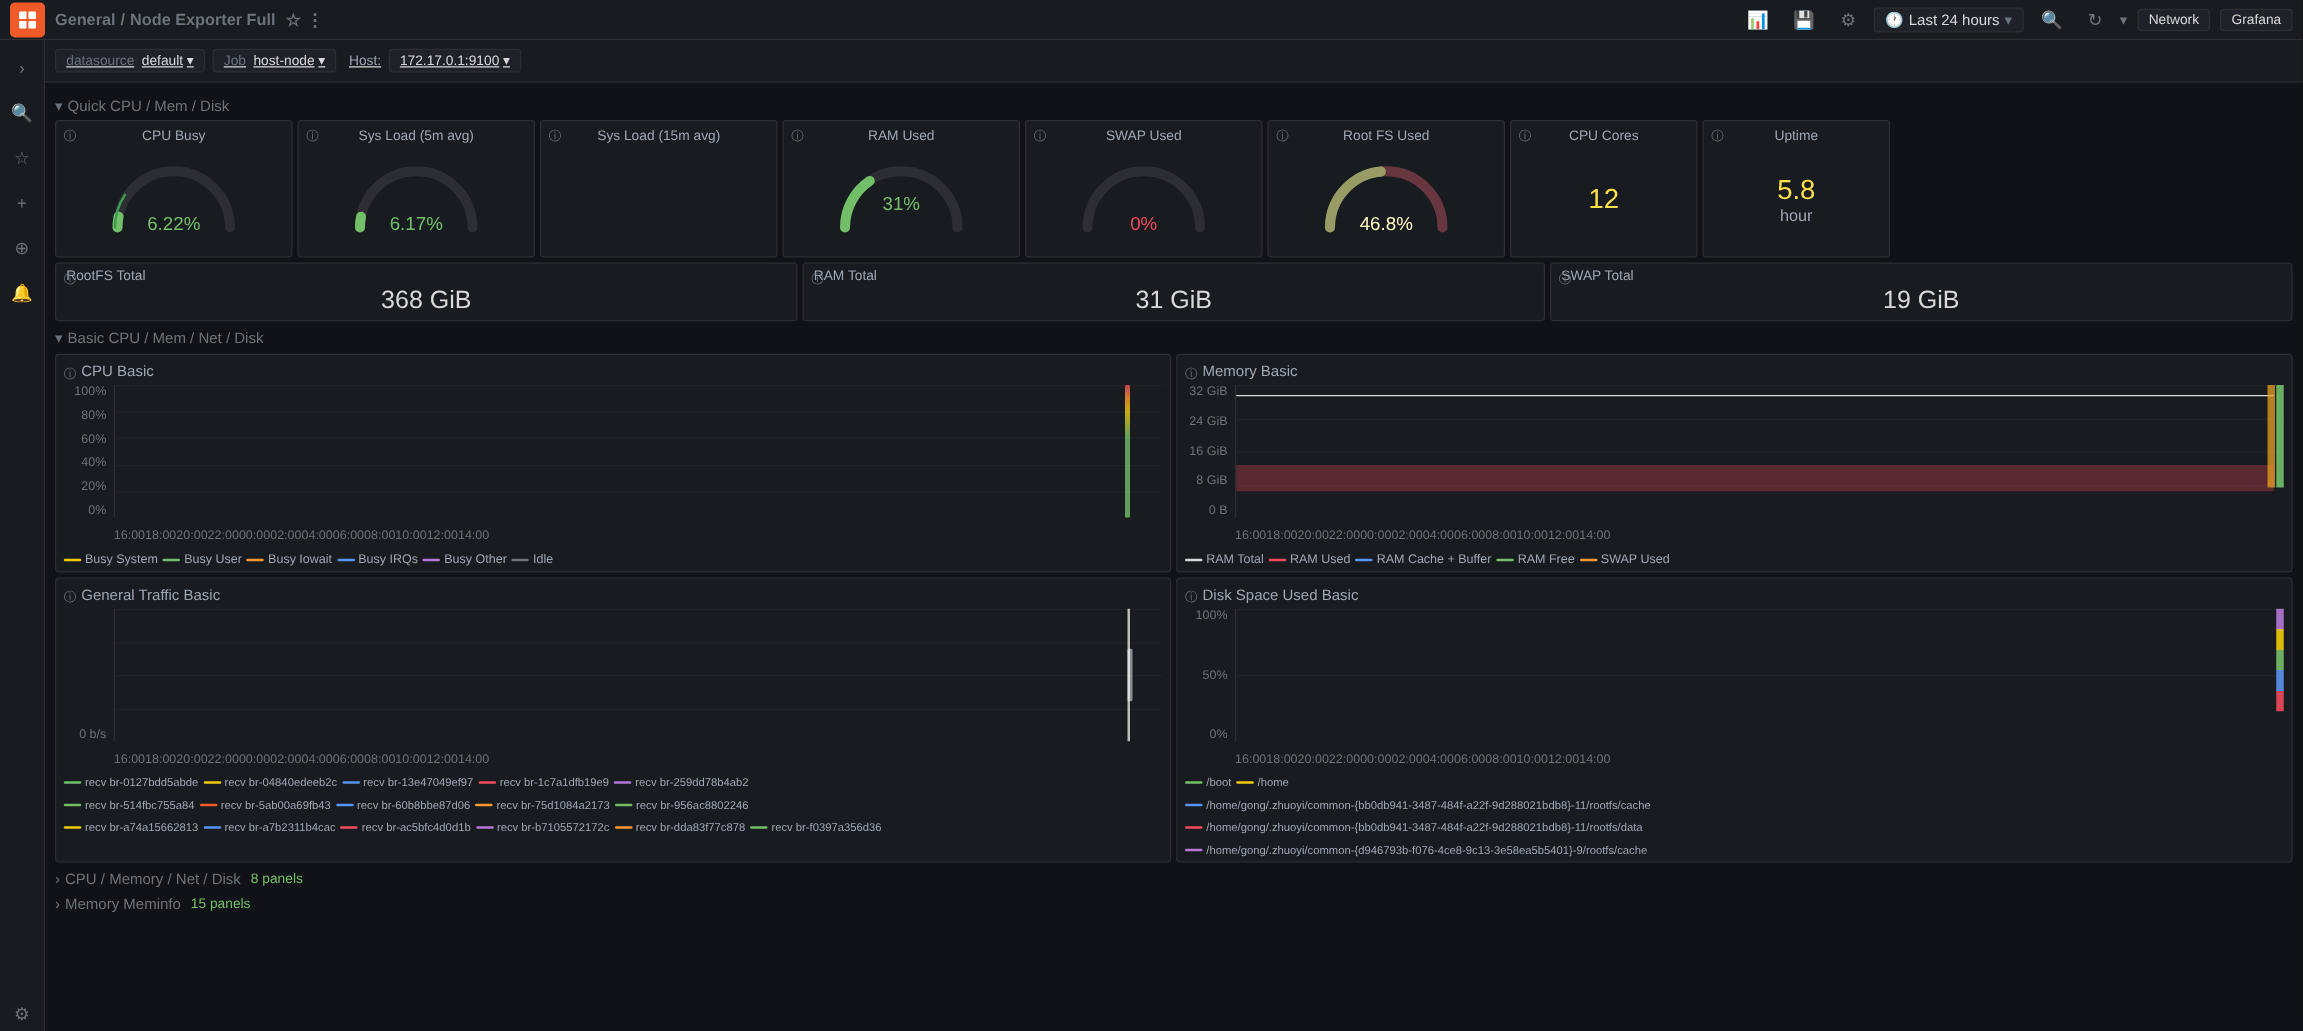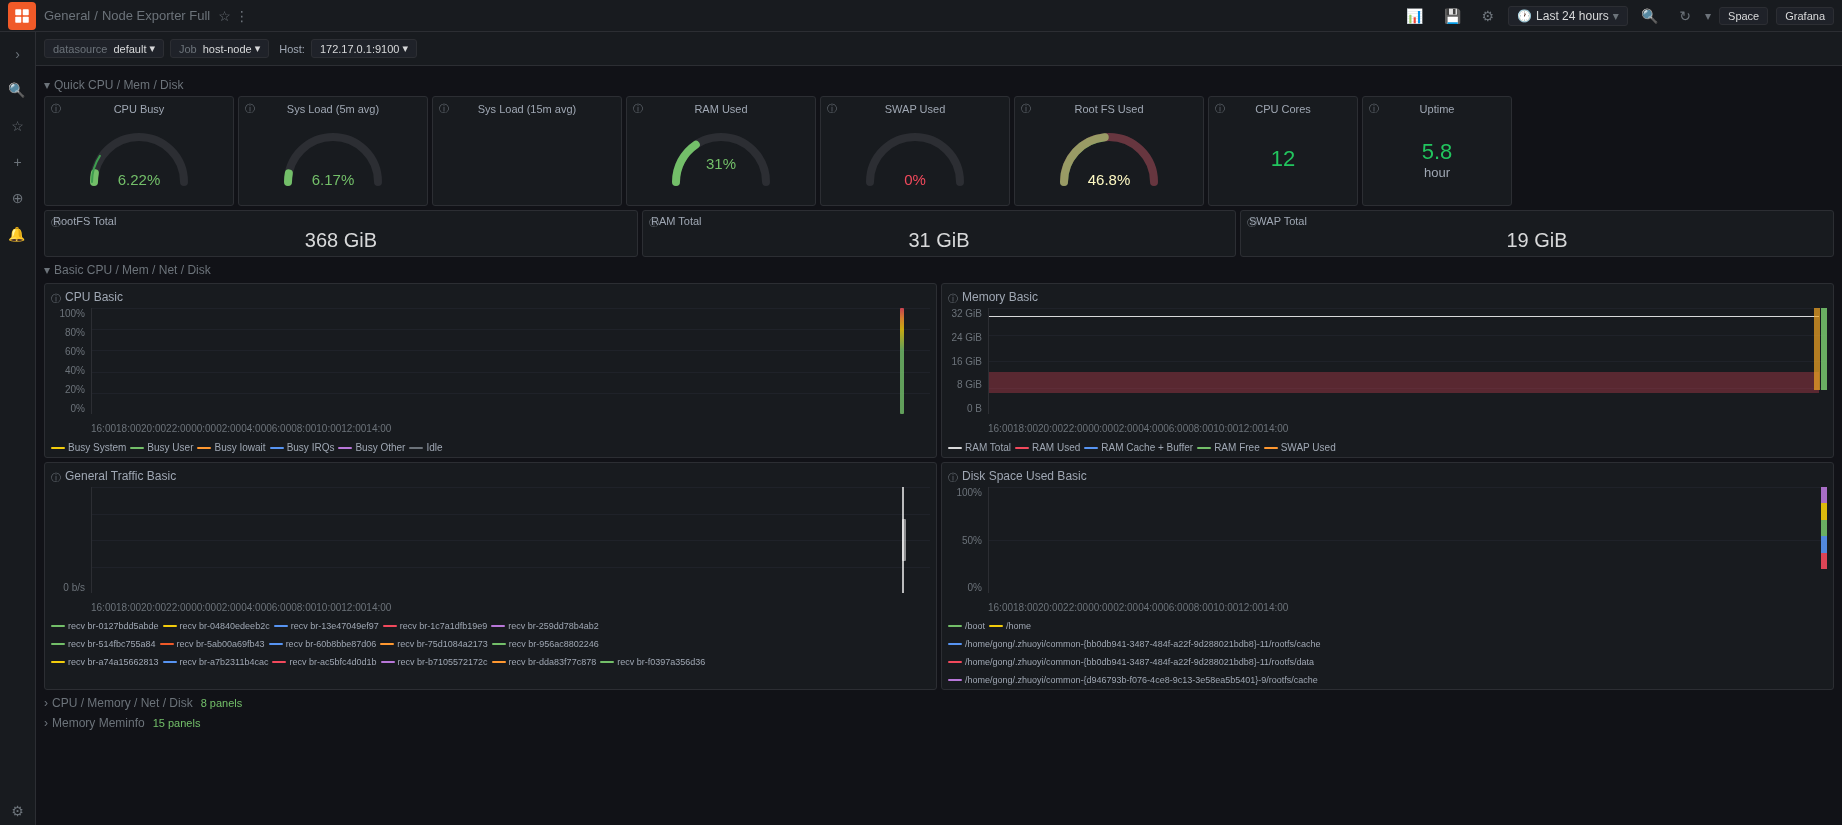--- a/index.html
+++ b/index.html
@@ -24,21 +24,21 @@
     }
     .topbar-logo {
       width: 28px; height: 28px;
       background: #f05a28;
       border-radius: 4px;
       display: flex; align-items: center; justify-content: center;
       font-weight: bold; font-size: 14px; color: white;
       flex-shrink: 0;
     }
     .topbar-title {
-      font-size: 13px; color: #d8d9da; display: flex; align-items: center; gap: 4px;
+      font-size: 13px; color: #d8d9da; display: flex; align-items: center; gap: 4px; font-weight: bold;
     }
     .topbar-title span { color: #6c737a; }
     .topbar-right {
       margin-left: auto;
       display: flex; align-items: center; gap: 8px;
     }
     .topbar-icon-btn {
       background: none; border: none; color: #6c737a; cursor: pointer; font-size: 14px; padding: 2px 6px;
     }
     .topbar-text-btn {
@@ -60,21 +60,21 @@
       display: flex; align-items: center; justify-content: center;
       border-radius: 3px; cursor: pointer; color: #6c737a; font-size: 14px;
     }
     
     .filterbar {
       position: absolute;
       left: 36px; top: 32px;
       right: 0; height: 34px;
       background: #181b1f;
       border-bottom: 1px solid #2c2e33;
-      display: flex; align-items: center; padding: 0 8px; gap: 6px;
+      display: flex; align-items: center; padding: 0 8px; gap: 6px; text-decoration: underline;
     }
     .filter-chip {
       background: #1f2229; border: 1px solid #2c2e33; border-radius: 3px;
       color: #d8d9da; padding: 2px 8px; font-size: 11px; cursor: pointer; display: flex; align-items: center; gap: 3px;
     }
     .filter-chip .label { color: #6c737a; margin-right: 3px; }
     
     .main {
       position: absolute;
       left: 36px; top: 66px; right: 0; bottom: 0;
@@ -112,21 +112,21 @@
       position: absolute; bottom: 0; left: 50%; transform: translateX(-50%);
       font-size: 18px; font-weight: 500; color: #73bf69;
     }
     .gauge-value.red { color: #f2495c; }
     .gauge-value.orange { color: #fef9c3; }
     
     .num-stat {
       display: flex; flex-direction: column; align-items: center; justify-content: center;
       height: 80px;
     }
-    .num-stat .big { font-size: 22px; font-weight: 300; color: #22c55e; }
+    .num-stat .big { font-size: 22px; font-weight: 300; color: #fde047; }
     .num-stat .unit { font-size: 13px; color: #9fa7b3; }
     
     .info-stat-grid {
       display: flex; gap: 4px;
     }
     .info-stat-card {
       background: #181b1f;
       border: 1px solid #2c2e33;
       border-radius: 3px;
       flex: 1; padding: 4px 8px;
@@ -211,21 +211,21 @@
     <button class="topbar-icon-btn">💾</button>
     <button class="topbar-icon-btn">⚙</button>
     <div style="display:flex;align-items:center;gap:4px;background:#1f2229;border:1px solid #2c2e33;border-radius:3px;padding:2px 8px;cursor:pointer">
       <span style="color:#6c737a;font-size:12px">🕐</span>
       <span>Last 24 hours</span>
       <span style="color:#6c737a">▾</span>
     </div>
     <button class="topbar-icon-btn">🔍</button>
     <button class="topbar-icon-btn">↻</button>
     <span style="color:#6c737a">▾</span>
-    <button class="topbar-text-btn">Space</button>
+    <button class="topbar-text-btn">Network</button>
     <button class="topbar-text-btn">Grafana</button>
   </div>
 </div>
 
 <div class="sidebar">
   <div class="sidebar-item">›</div>
   <div class="sidebar-item">🔍</div>
   <div class="sidebar-item">☆</div>
   <div class="sidebar-item">+</div>
   <div class="sidebar-item">⊕</div>

